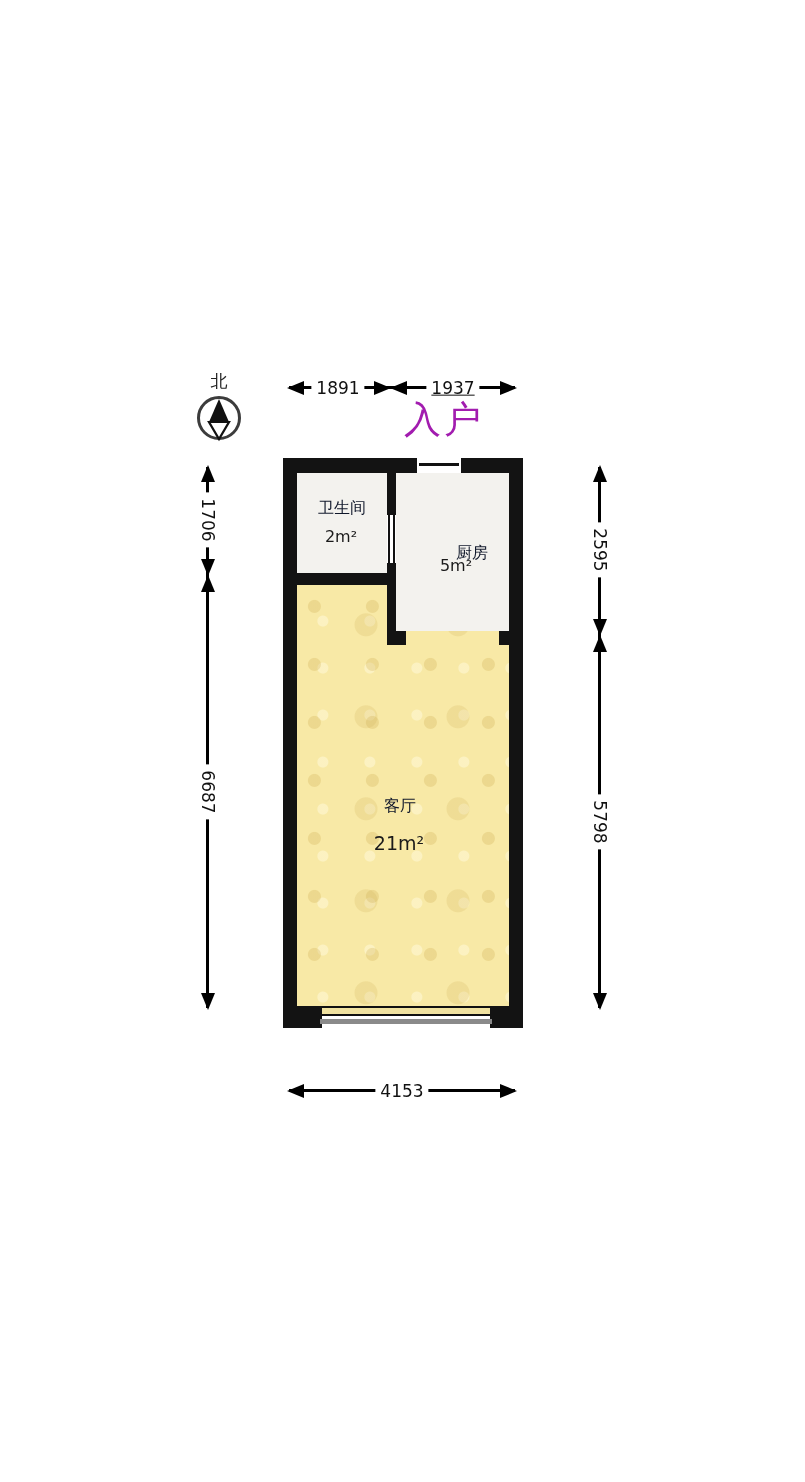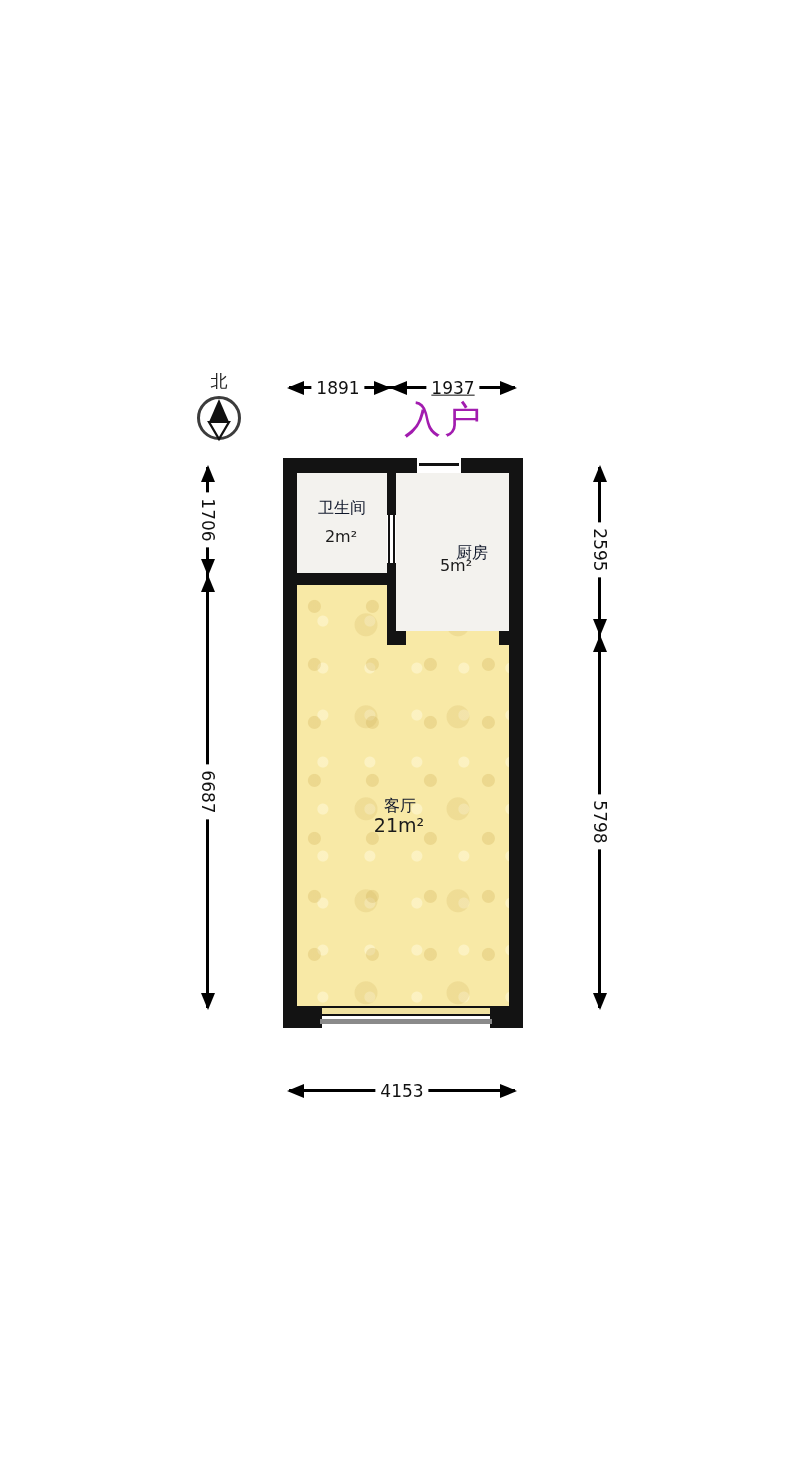--- a/index.html
+++ b/index.html
@@ -116,15 +116,15 @@
   <div class="win-band" style="left:322px; top:1014px; width:168px; height:2px; background:#111;"></div>
   <div class="win-band" style="left:320px; top:1019px; width:172px; height:5px; background:#8a8a8a;"></div>
 
   <div class="room-name" style="left:342px; top:508px;">卫生间</div>
   <div class="room-area" style="left:341px; top:536px;">2m²</div>
 
   <div class="room-name" style="left:472px; top:537px;margin-top:16px;">厨房</div>
   <div class="room-area" style="left:456px; top:565px;">5m²</div>
 
   <div class="room-name" style="left:400px; top:798px;margin-top:8px;">客厅</div>
-  <div class="room-area" style="left:399px; top:825px; font-size:19px;">21m²</div>
+  <div class="room-area" style="left:399px; top:843px; font-size:19px;">21m²</div>
 
 </div>
 
 </body></html>

